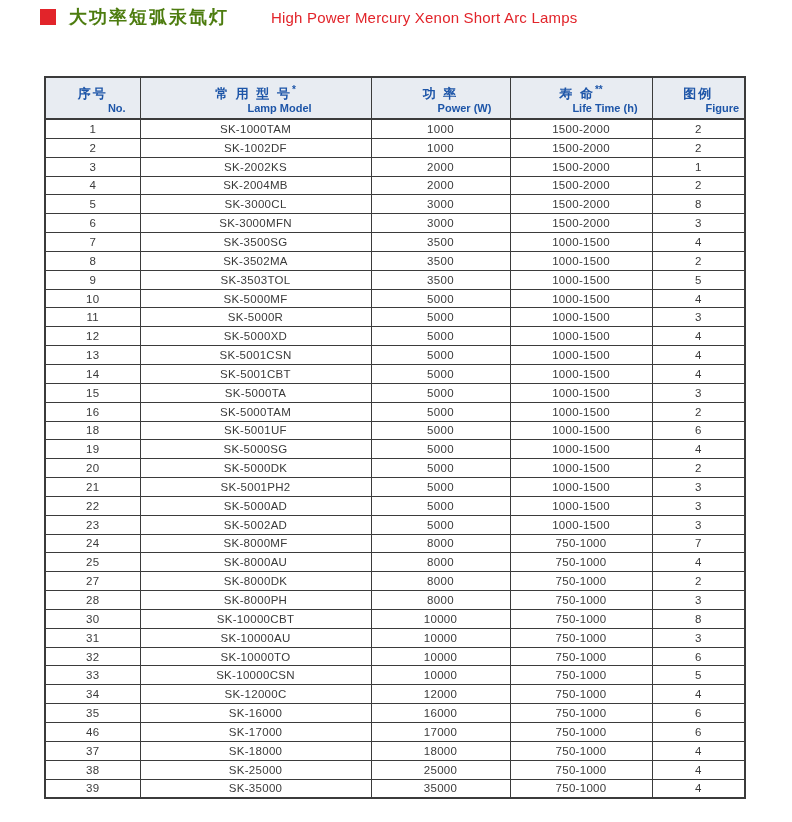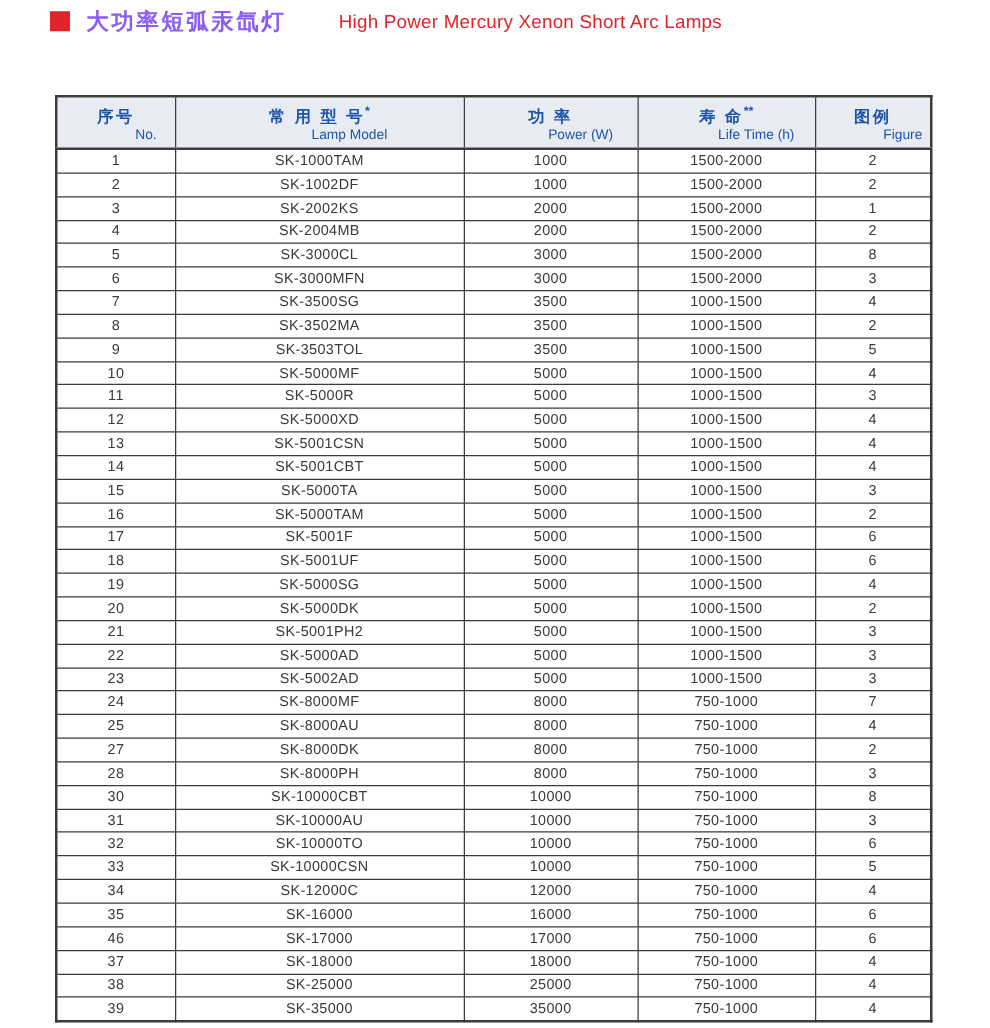--- a/index.html
+++ b/index.html
@@ -25,21 +25,21 @@
     white-space: nowrap;
   }
   .red-square {
     width: 16px;
     height: 16px;
     background: #e2242a;
     margin-right: 13px;
     flex: 0 0 auto;
   }
   .title-zh {
-    color: #8b5cf6;
+    color: #4d7c0f;
     font-size: 18px;
     font-weight: bold;
     letter-spacing: 2px;
   }
   .title-en {
     color: #e2242a;
     font-size: 15px;
     font-weight: normal;
     margin-left: 42px;
     letter-spacing: 0.2px;
@@ -82,21 +82,21 @@
     line-height: 17px;
   }
   .h-zh sup {
     font-size: 10px;
     letter-spacing: 0;
     color: #1d55a8;
   }
   .h-en {
     color: #1d55a8;
     font-size: 11px;
-    font-weight: normal;
+    font-weight: bold;
     letter-spacing: 0;
     line-height: 13px;
     padding-left: 48px;
   }
   table.lamp-table tbody td {
     height: 17.85px;
     font-size: 11.5px;
     color: #3a3a3a;
     background: #ffffff;
     letter-spacing: 0.3px;
@@ -252,27 +252,20 @@
           <td>3</td>
         </tr>
         <tr>
           <td>16</td>
           <td>SK-5000TAM</td>
           <td>5000</td>
           <td>1000-1500</td>
           <td>2</td>
         </tr>
         <tr>
-          <td>17</td>
-          <td>SK-5001F</td>
-          <td>5000</td>
-          <td>1000-1500</td>
-          <td>6</td>
-        </tr>
-        <tr>
           <td>18</td>
           <td>SK-5001UF</td>
           <td>5000</td>
           <td>1000-1500</td>
           <td>6</td>
         </tr>
         <tr>
           <td>19</td>
           <td>SK-5000SG</td>
           <td>5000</td>

